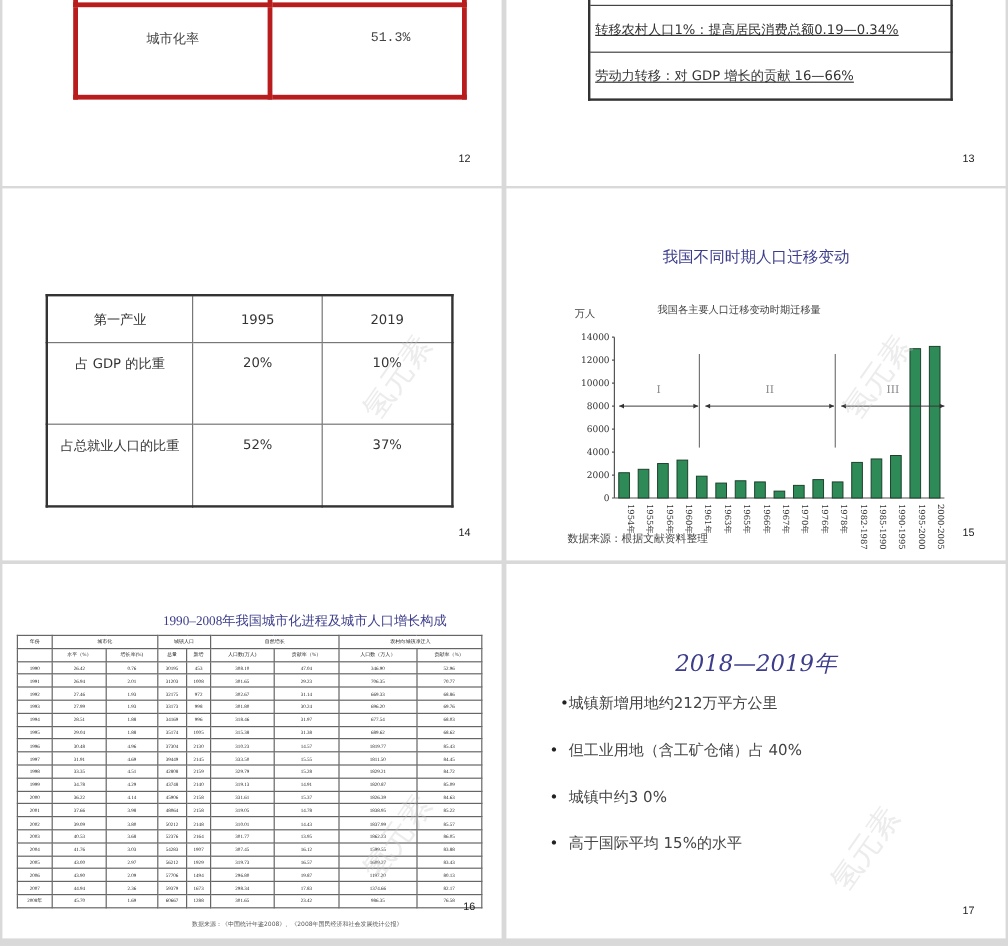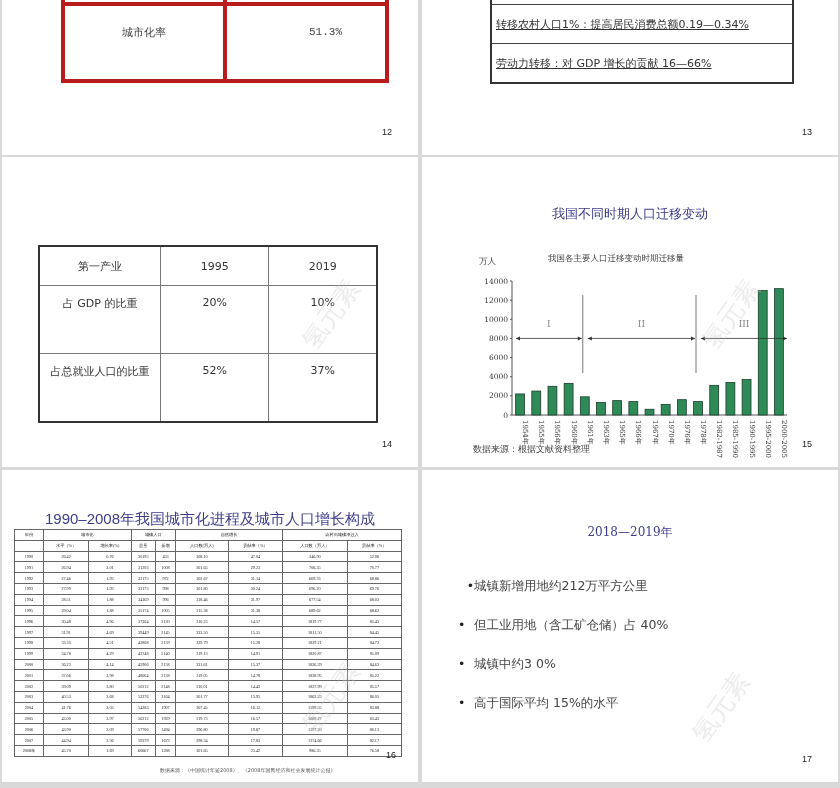--- a/index.html
+++ b/index.html
@@ -160,21 +160,21 @@
         <line x1="160.79411764705884" y1="20" x2="160.79411764705884" y2="98" stroke="#555" stroke-width="0.8"></line>
         <line x1="274.02941176470586" y1="20" x2="274.02941176470586" y2="98" stroke="#555" stroke-width="0.8"></line>
       </g>
   </svg>
   <div style="position:absolute;left:51px;top:286px;font-size:9px;color:#444;">数据来源：根据文献资料整理</div>
   <div class="wm" style="left:270px;top:140px;">氢元素</div>
   <div class="pnum">15</div>
 </div>
 
 <div class="slide" style="left:2px;top:470px;width:416px;height:312px;">
-  <div class="title-blue" style="top:40px;font-size:15px;font-family:Liberation Sans, sans-serif;">1990–2008年我国城市化进程及城市人口增长构成</div>
+  <div class="title-blue" style="top:40px;font-size:11px;font-family:Liberation Serif, serif;padding-left:44px;">1990–2008年我国城市化进程及城市人口增长构成</div>
   <table class="t16">
     <thead>
       <tr id="h1">
           <td colspan="1">年份</td>
           <td colspan="2">城市化</td>
           <td colspan="2">城镇人口</td>
           <td colspan="2">自然增长</td>
           <td colspan="2">农村向城镇净迁入</td>
         </tr>
       <tr id="h2">
@@ -400,20 +400,20 @@
           <td>76.58</td>
         </tr>
       </tbody>
   </table>
   <div style="position:absolute;left:158px;top:297px;font-size:5px;color:#555;">数据来源：《中国统计年鉴2008》、《2008年国民经济和社会发展统计公报》</div>
   <div class="wm" style="left:290px;top:210px;">氢元素</div>
   <div class="pnum" style="bottom:22px;right:22px;">16</div>
 </div>
 
 <div class="slide" style="left:422px;top:470px;width:416px;height:312px;">
-  <div class="title-blue" style="top:54px;font-size:12px;font-family:'DejaVu Serif',serif;">2018—2019年</div>
+  <div class="title-blue" style="top:70px;font-size:19px;font-family:'DejaVu Serif',serif;font-style:italic;">2018—2019年</div>
   <div class="bul" style="top:108px;text-align:right;"><span class="dot">•</span><span>城镇新增用地约212万平方公里</span></div>
   <div class="bul" style="top:147px;"><span class="dot">•</span><span>但工业用地（含工矿仓储）占 40%</span></div>
   <div class="bul" style="top:186px;"><span class="dot">•</span><span>城镇中约3 0%</span></div>
   <div class="bul" style="top:225px;"><span class="dot">•</span><span>高于国际平均 15%的水平</span></div>
   <div class="wm" style="left:260px;top:220px;">氢元素</div>
   <div class="pnum">17</div>
 </div>
 
 </body></html>

